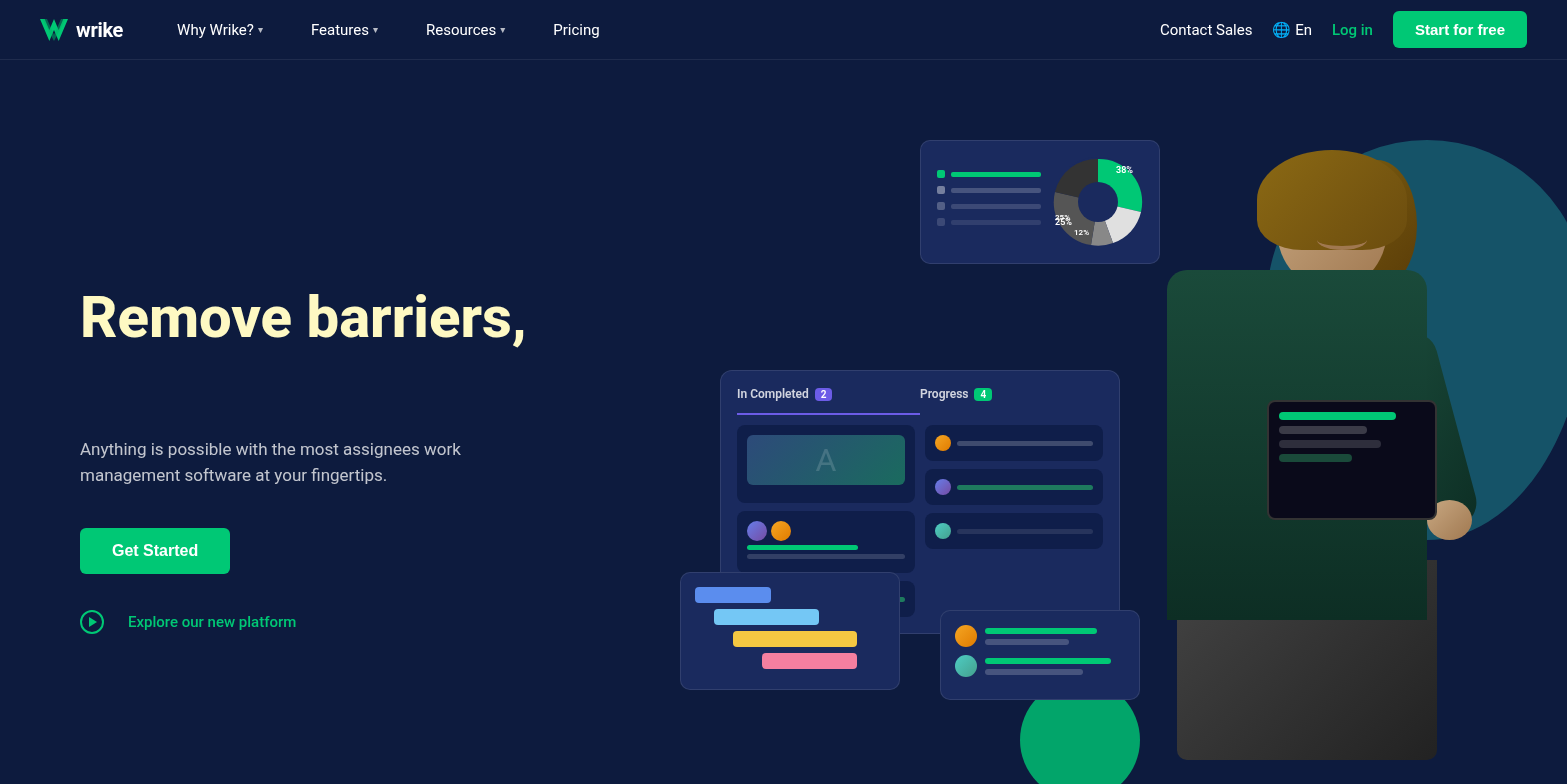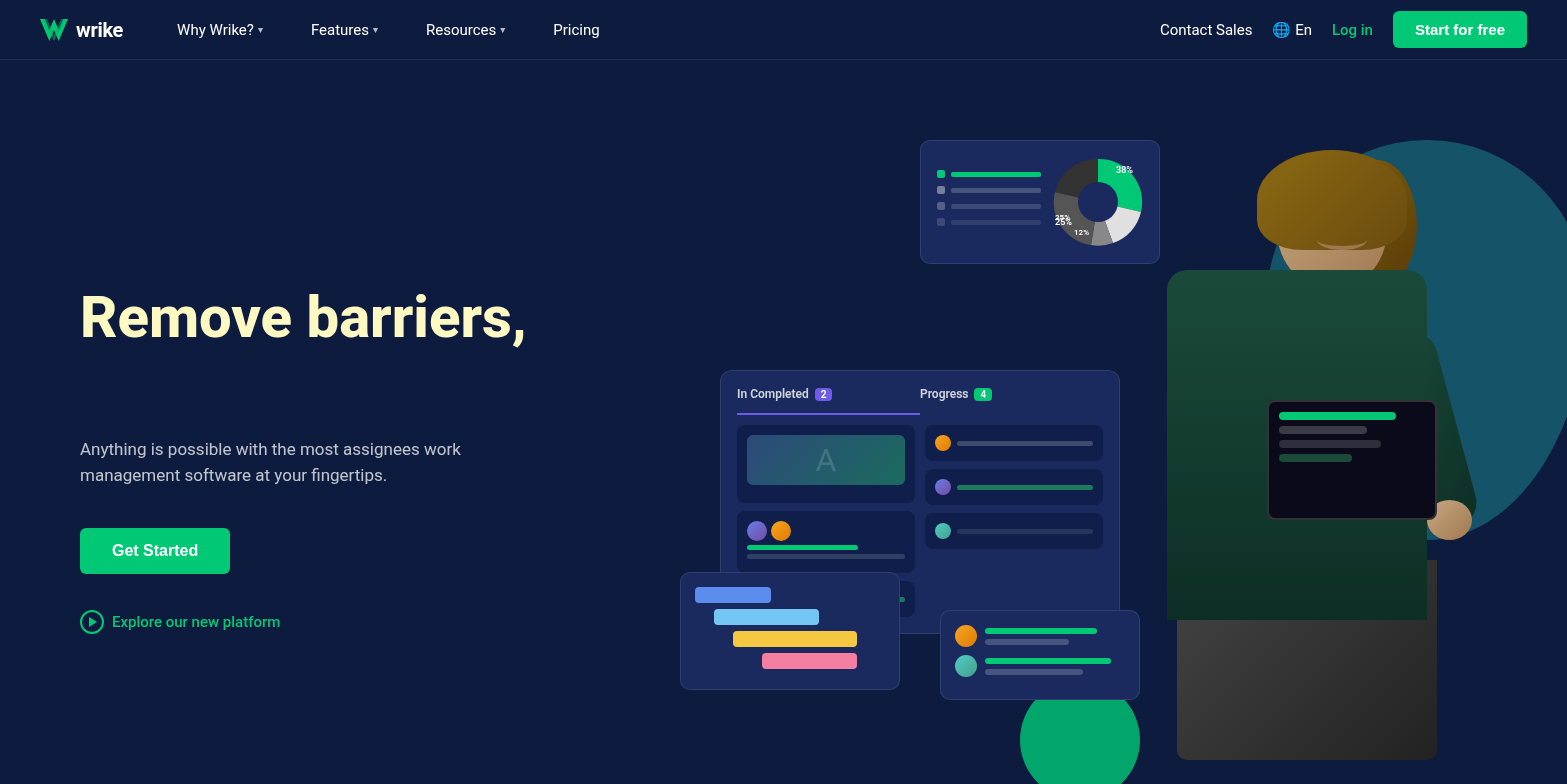--- a/index.html
+++ b/index.html
@@ -151,21 +151,21 @@
       font-weight: 700;
       padding: 14px 32px;
       border-radius: 6px;
       border: none;
       cursor: pointer;
       white-space: nowrap;
     }
     .explore-link {
       display: flex;
       align-items: center;
-      gap: 8px;
+      gap: 24px;
       color: #00c875;
       font-size: 15px;
       font-weight: 500;
       cursor: pointer;
       text-decoration: none;
     }
     .play-circle {
       width: 24px;
       height: 24px;
       border: 2px solid #00c875;

